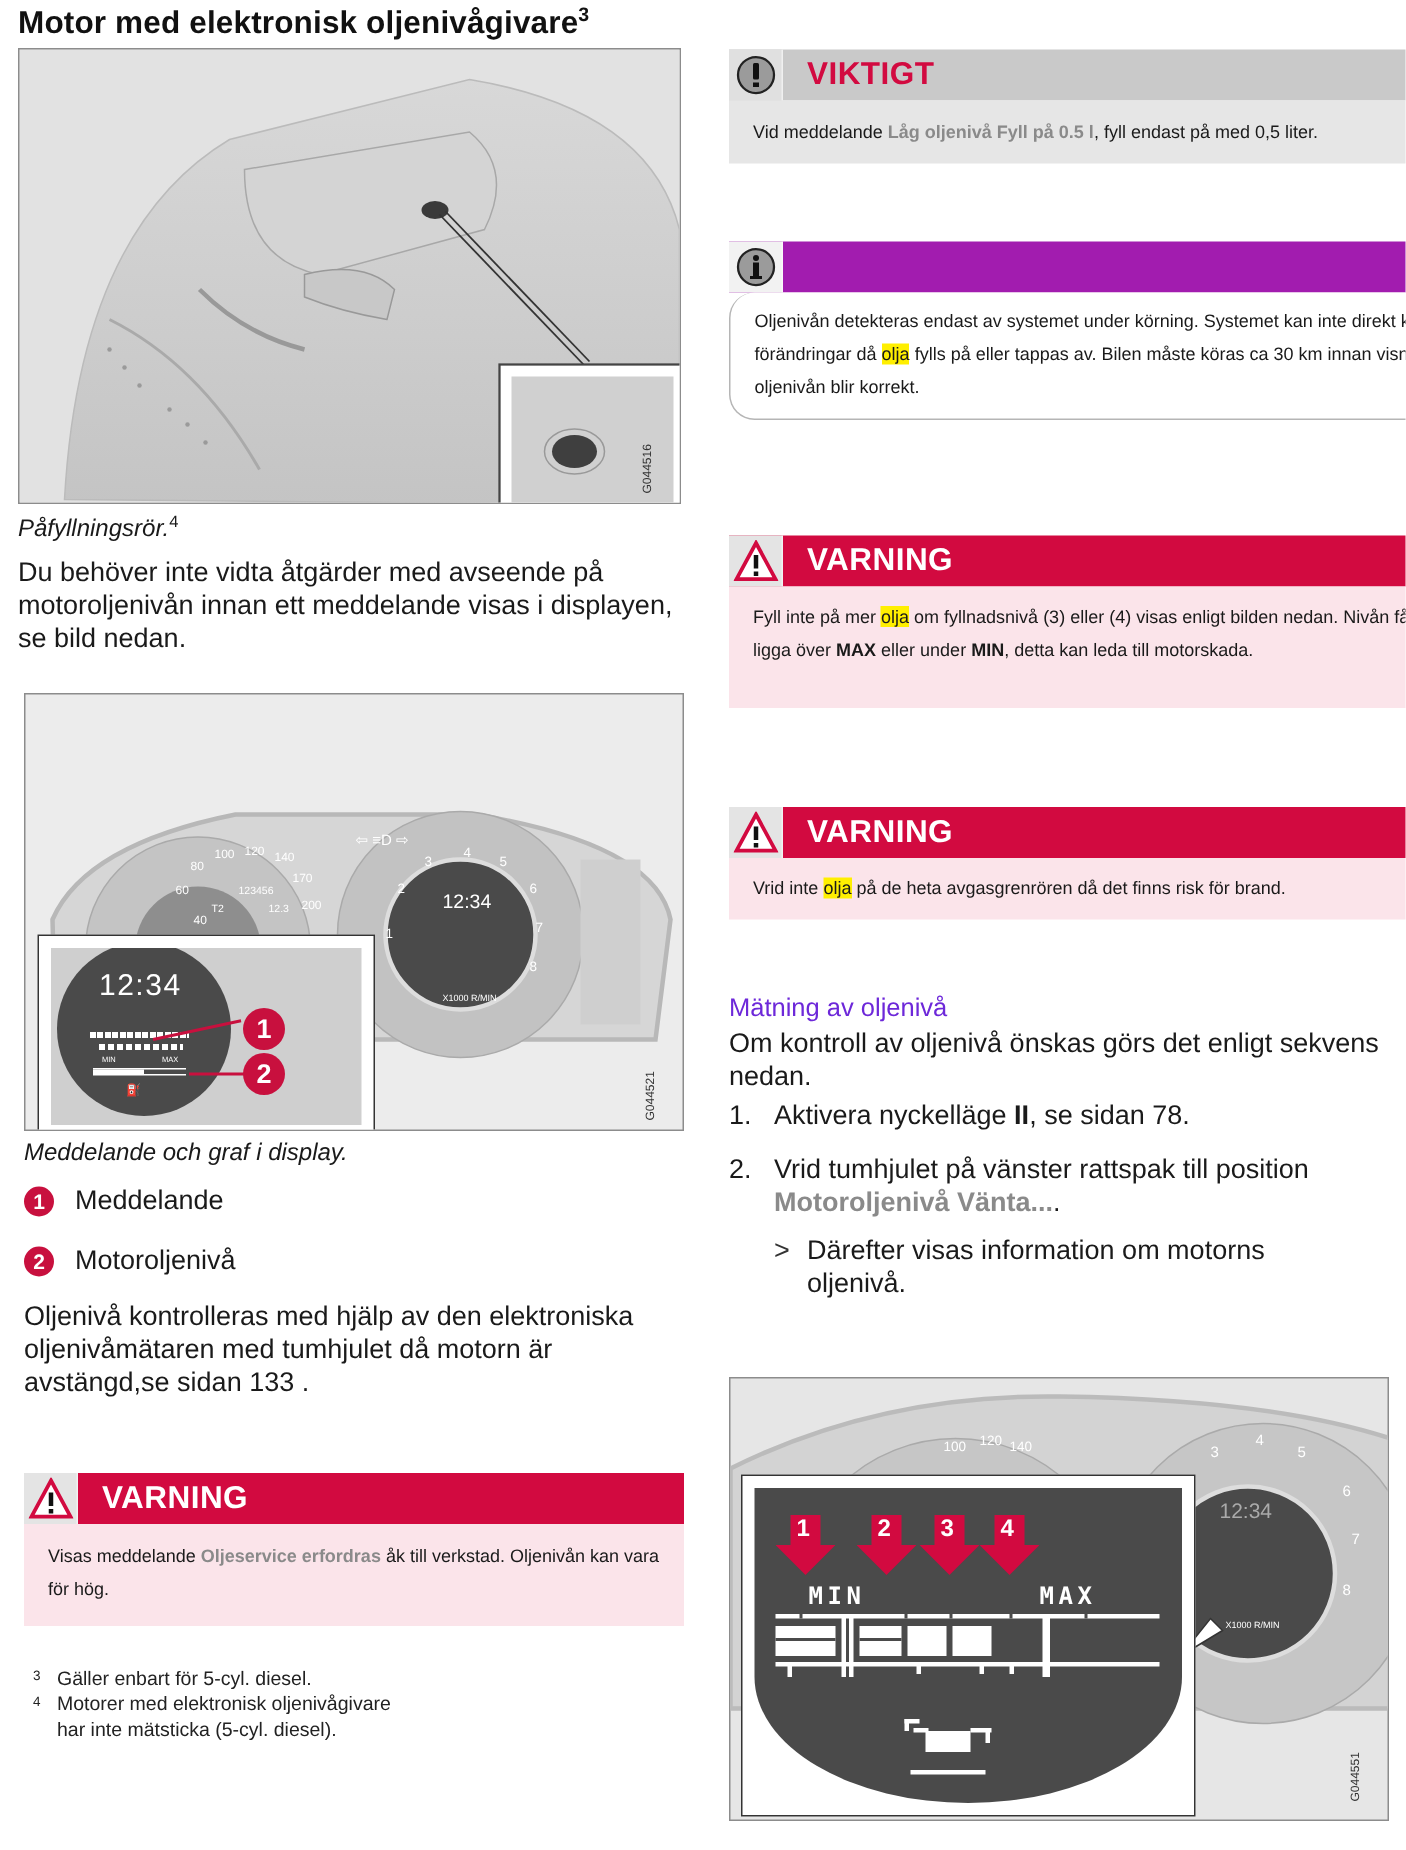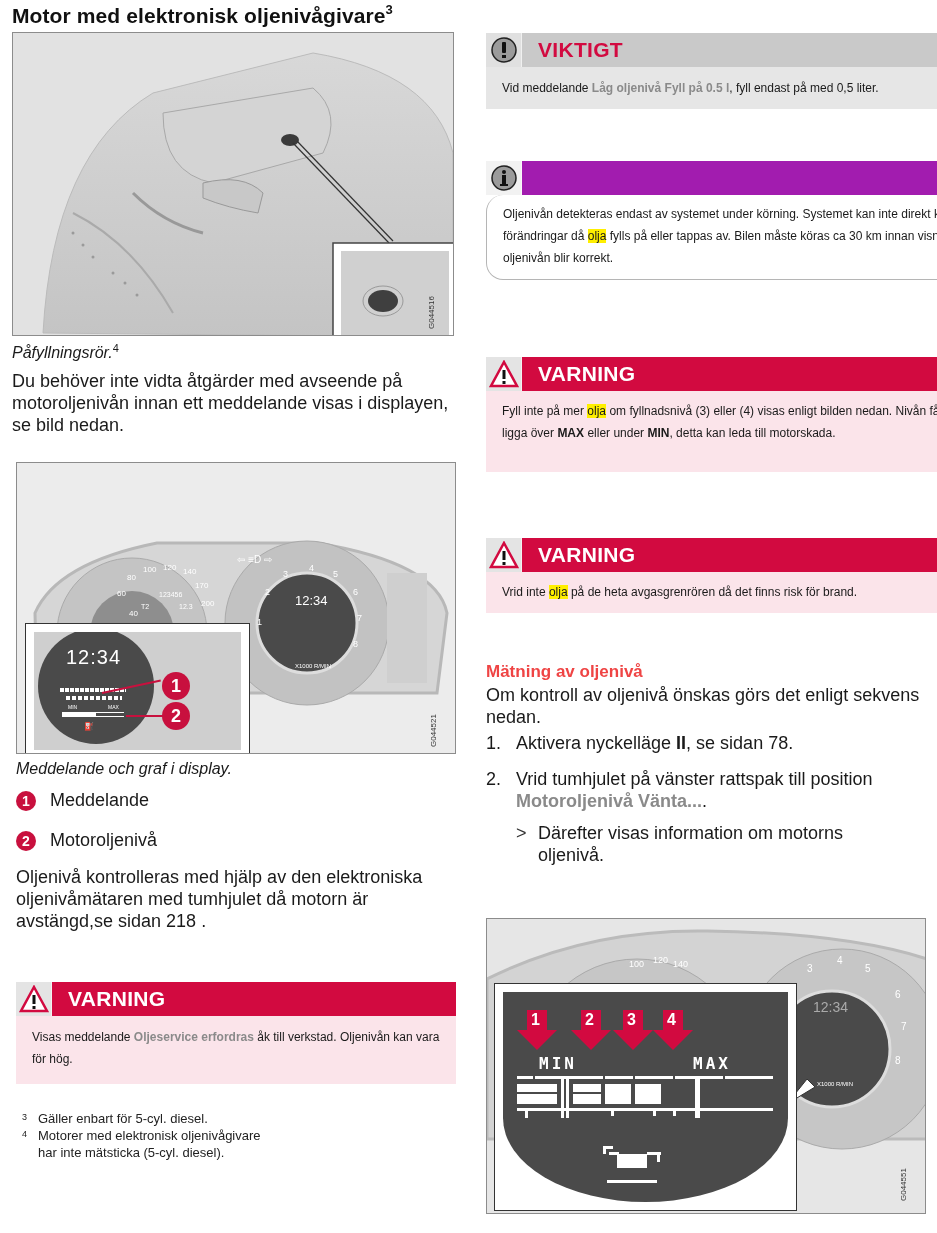--- a/index.html
+++ b/index.html
@@ -41,21 +41,21 @@
   .n-varning .notice-title { color: #ffffff; }
   .n-varning .notice-body { background: #fbe4ea; }
 
   .legend-item { position: absolute; display: flex; align-items: center; font-size: 18px; }
   .num-badge { width: 20px; height: 20px; border-radius: 50%; background: #c8103e; color: #fff; font-weight: bold; font-size: 14px; display: flex; align-items: center; justify-content: center; margin-right: 14px; }
 
   .footnotes { position: absolute; left: 22px; top: 1110px; font-size: 13px; line-height: 17px; color: #222; }
   .footnotes .fn { display: flex; }
   .footnotes .fn .n { width: 16px; font-size: 9px; position: relative; top: -1px; }
 
-  .subhead { position: absolute; left: 486px; top: 662px; font-size: 17px; font-weight: bold; color: #ef4444; }
+  .subhead { position: absolute; left: 486px; top: 662px; font-size: 17px; font-weight: normal; color: #6d28d9; }
   .steps { position: absolute; left: 486px; top: 724px; width: 440px; font-size: 18px; line-height: 22px; }
   .step { display: flex; margin-bottom: 14px; }
   .step .sn { width: 30px; }
   .step .st { flex: 1; }
   .result { display: flex; margin-left: 30px; margin-top: -4px; }
   .result .arrow { width: 22px; color: #333; }
 </style>
 </head>
 <body>
 
@@ -156,21 +156,21 @@
 
 <div class="legend-item" style="left:16px; top:790px;">
   <span class="num-badge">1</span>
   <span>Meddelande</span>
 </div>
 <div class="legend-item" style="left:16px; top:830px;">
   <span class="num-badge">2</span>
   <span>Motoroljenivå</span>
 </div>
 
-<div class="para" style="left:16px; top:866px; width:440px;">Oljenivå kontrolleras med hjälp av den elektroniska oljenivåmätaren med tumhjulet då motorn är avstängd,se sidan 218 .</div>
+<div class="para" style="left:16px; top:866px; width:440px;">Oljenivå kontrolleras med hjälp av den elektroniska oljenivåmätaren med tumhjulet då motorn är avstängd,se sidan 133 .</div>
 
 <div class="notice n-varning" style="left:16px; top:982px; width:440px;">
   <div class="notice-head">
     <div class="notice-icon">
       <svg width="30" height="28" viewBox="0 0 30 28">
           <path d="M15 2 L28 26 L2 26 Z" fill="#fff" stroke="#d20a40" stroke-width="2.5"></path>
           <rect x="13.5" y="10" width="3" height="9" fill="#111"></rect>
           <rect x="13.5" y="21" width="3" height="3" fill="#111"></rect>
         </svg>
     </div>

